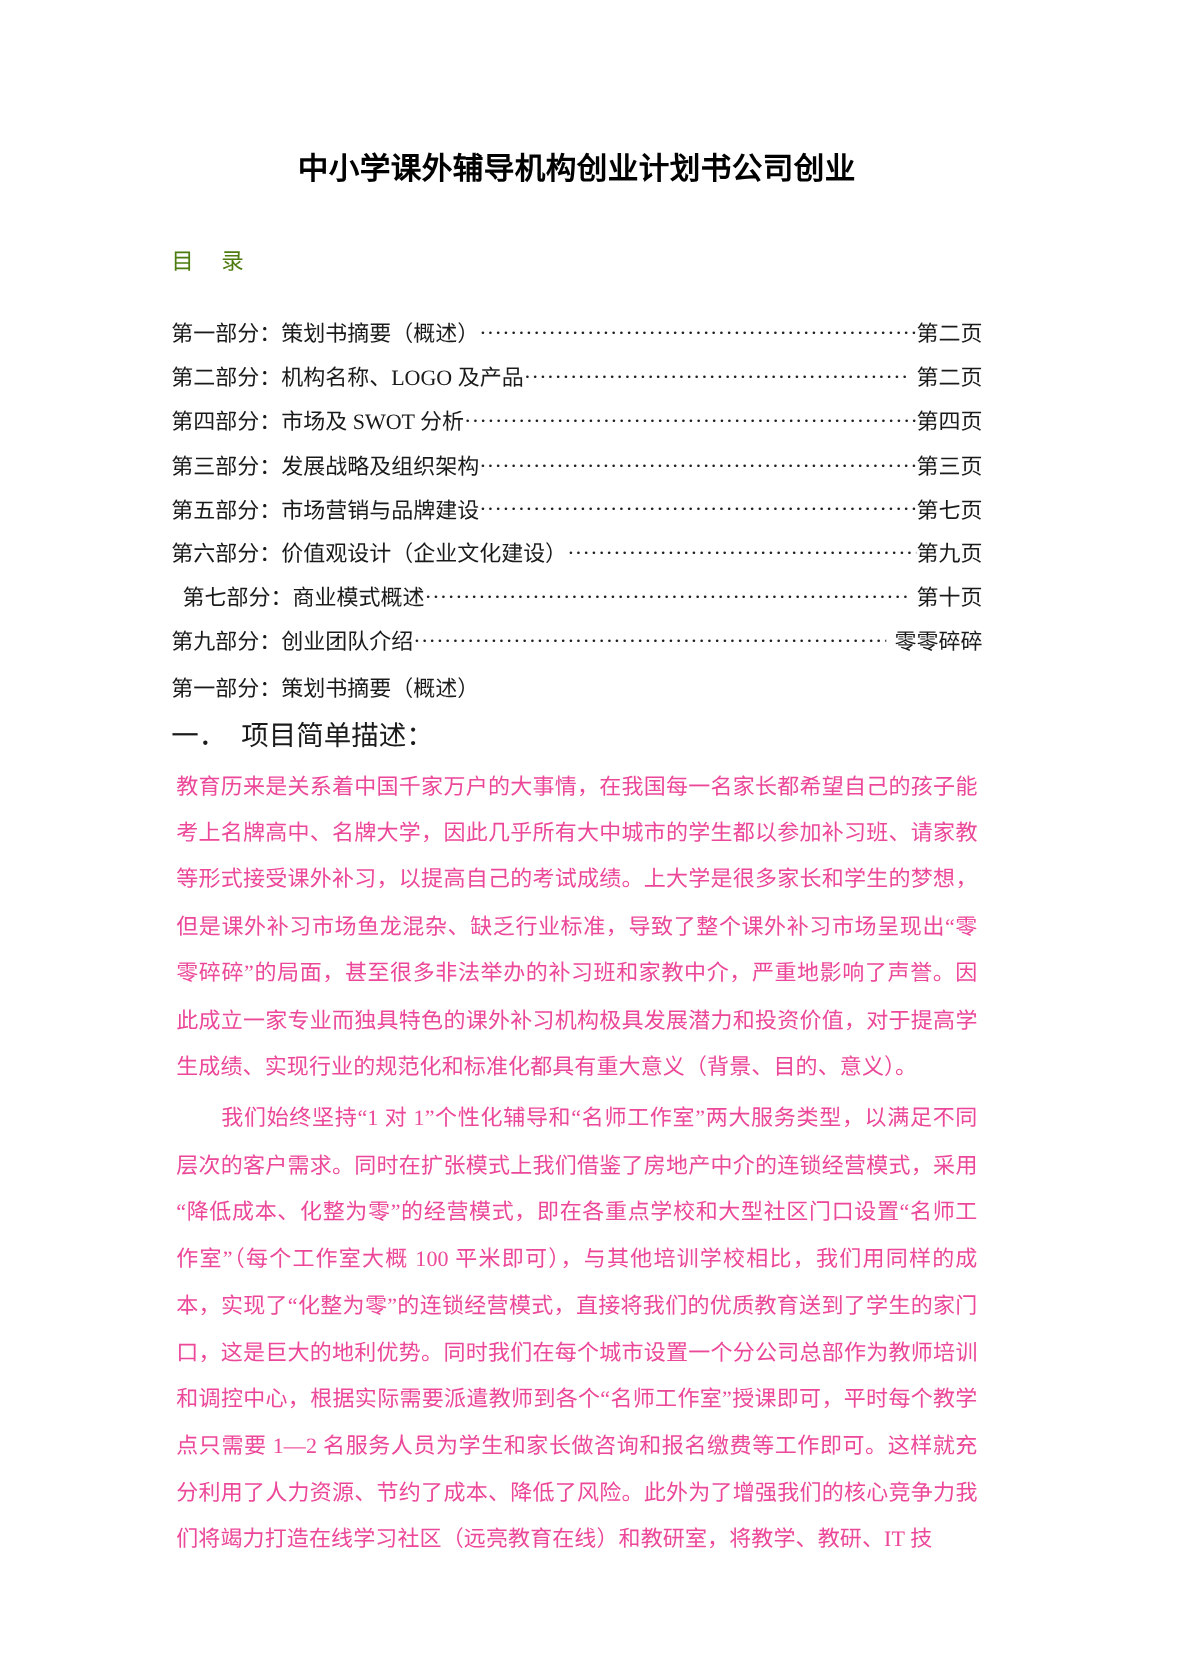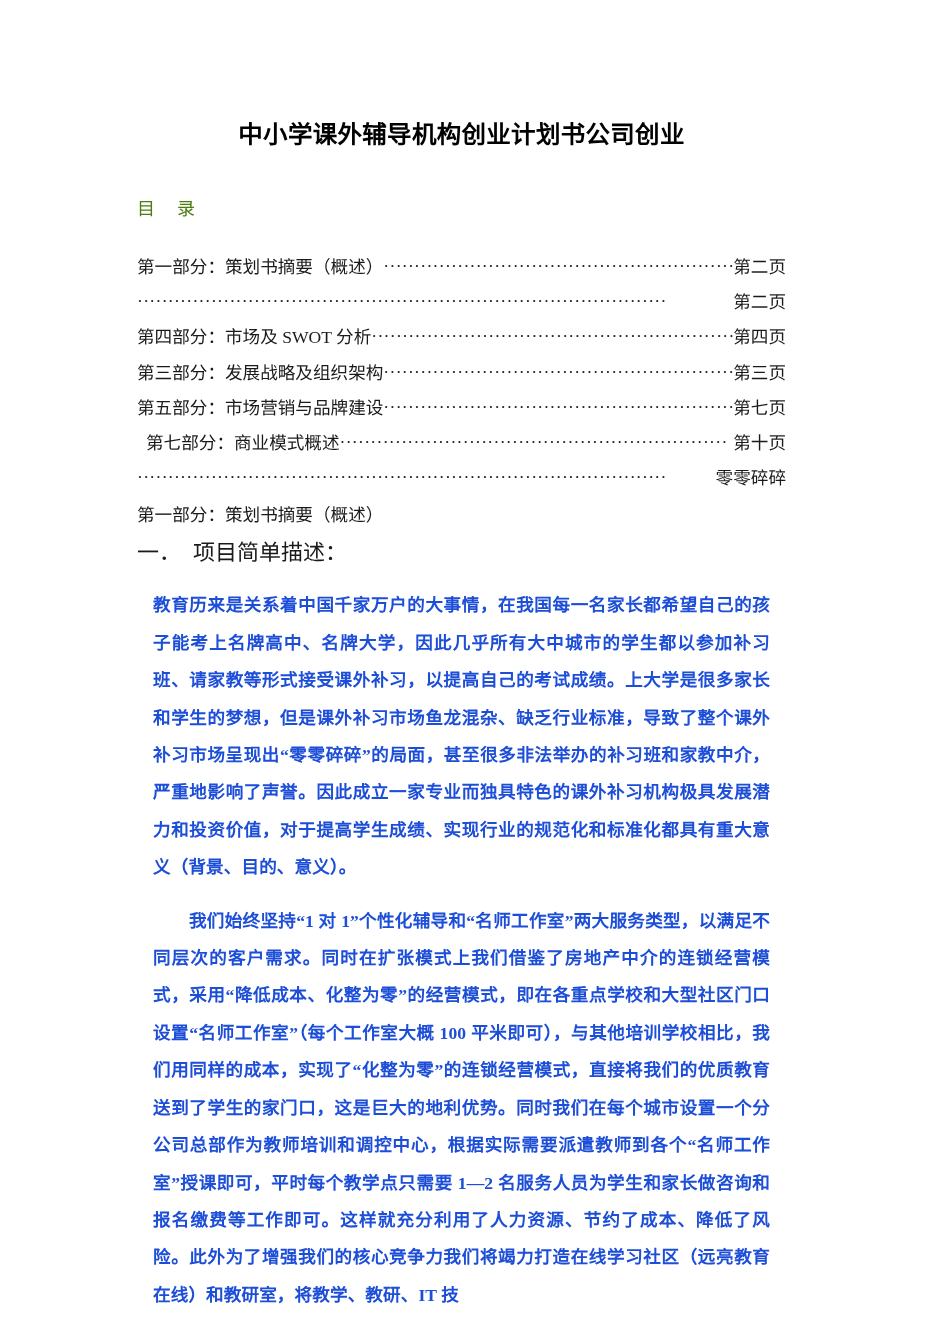--- a/index.html
+++ b/index.html
@@ -99,28 +99,27 @@
     margin: 0;
     font-size: 22px;
     line-height: 37px;
     color: #1a1a1a;
   }
   .sub-heading .dotgap {
     display: inline-block;
     width: 12px;
   }
   .body-par {
-    margin: 16px;
+    margin: 4px;
     font-size: 17.6px;
     line-height: 37.4px;
     text-align: justify;
     text-justify: inter-ideograph;
-    color: #1d4ed8;
+    color: #ec4899;
     letter-spacing: 0.1px;
-    font-weight: bold;
   }
   .body-par.indent {
     text-indent: 36px;
   }
 </style>
 </head>
 <body>
 
 <div class="page">
 
@@ -130,44 +129,51 @@
     <span>目</span><span class="gap"></span><span>录</span>
   </div>
 
   <ul class="toc-list">
     <li class="toc-item">
       <span class="toc-label">第一部分：策划书摘要（概述）</span>
       <span class="toc-dots"></span>
       <span class="toc-page">第二页</span>
     </li>
     <li class="toc-item">
+      <span class="toc-label">第二部分：机构名称、LOGO 及产品</span>
       <span class="toc-dots"></span>
       <span class="toc-page pad">第二页</span>
     </li>
     <li class="toc-item">
       <span class="toc-label">第四部分：市场及 SWOT 分析</span>
       <span class="toc-dots"></span>
       <span class="toc-page">第四页</span>
     </li>
     <li class="toc-item">
       <span class="toc-label">第三部分：发展战略及组织架构</span>
       <span class="toc-dots"></span>
       <span class="toc-page">第三页</span>
     </li>
     <li class="toc-item">
       <span class="toc-label">第五部分：市场营销与品牌建设</span>
       <span class="toc-dots"></span>
       <span class="toc-page">第七页</span>
     </li>
+    <li class="toc-item">
+      <span class="toc-label">第六部分：价值观设计（企业文化建设）</span>
+      <span class="toc-dots"></span>
+      <span class="toc-page">第九页</span>
+    </li>
     <li class="toc-item indented">
       <span class="toc-label">第七部分：商业模式概述</span>
       <span class="toc-dots"></span>
       <span class="toc-page pad">第十页</span>
     </li>
     <li class="toc-item">
+      <span class="toc-label">第九部分：创业团队介绍</span>
       <span class="toc-dots"></span>
       <span class="toc-page pad">零零碎碎</span>
     </li>
   </ul>
 
   <p class="section-line">第一部分：策划书摘要（概述）</p>
 
   <p class="sub-heading">
     <span>一．</span><span class="dotgap"></span><span>项目简单描述：</span>
   </p>

